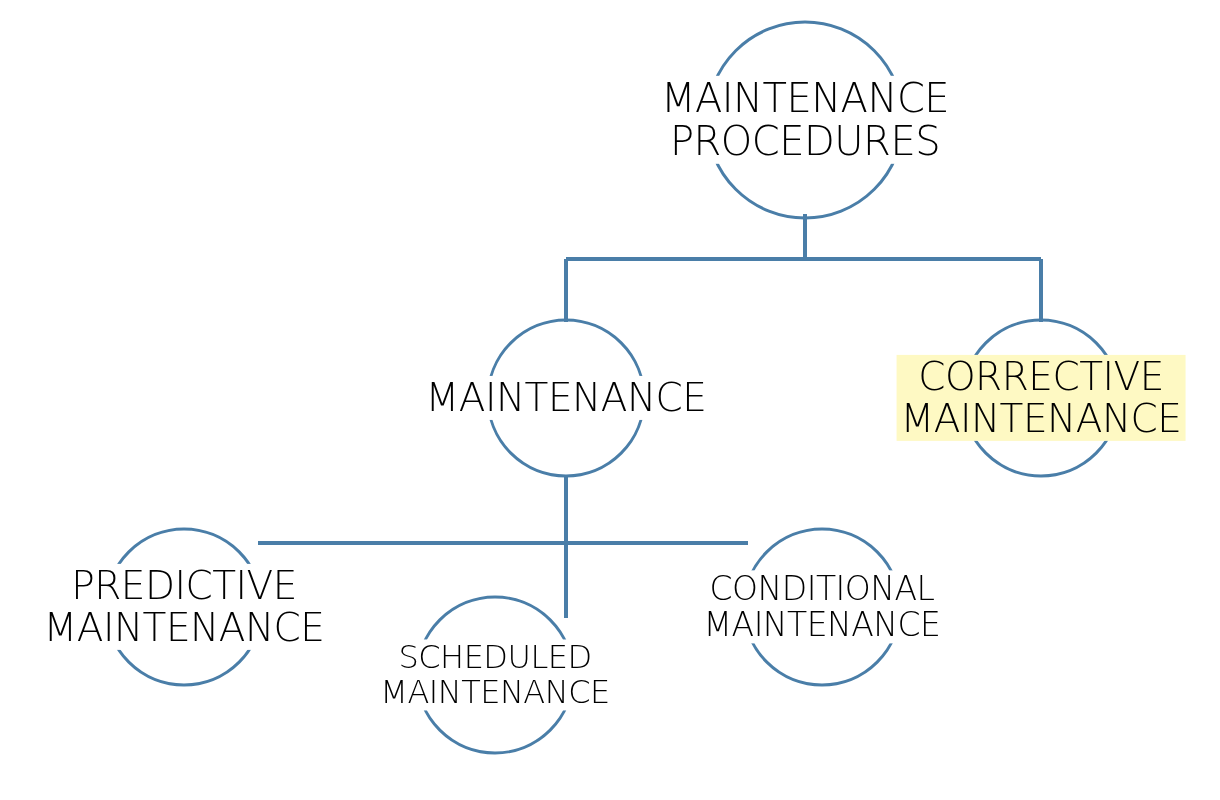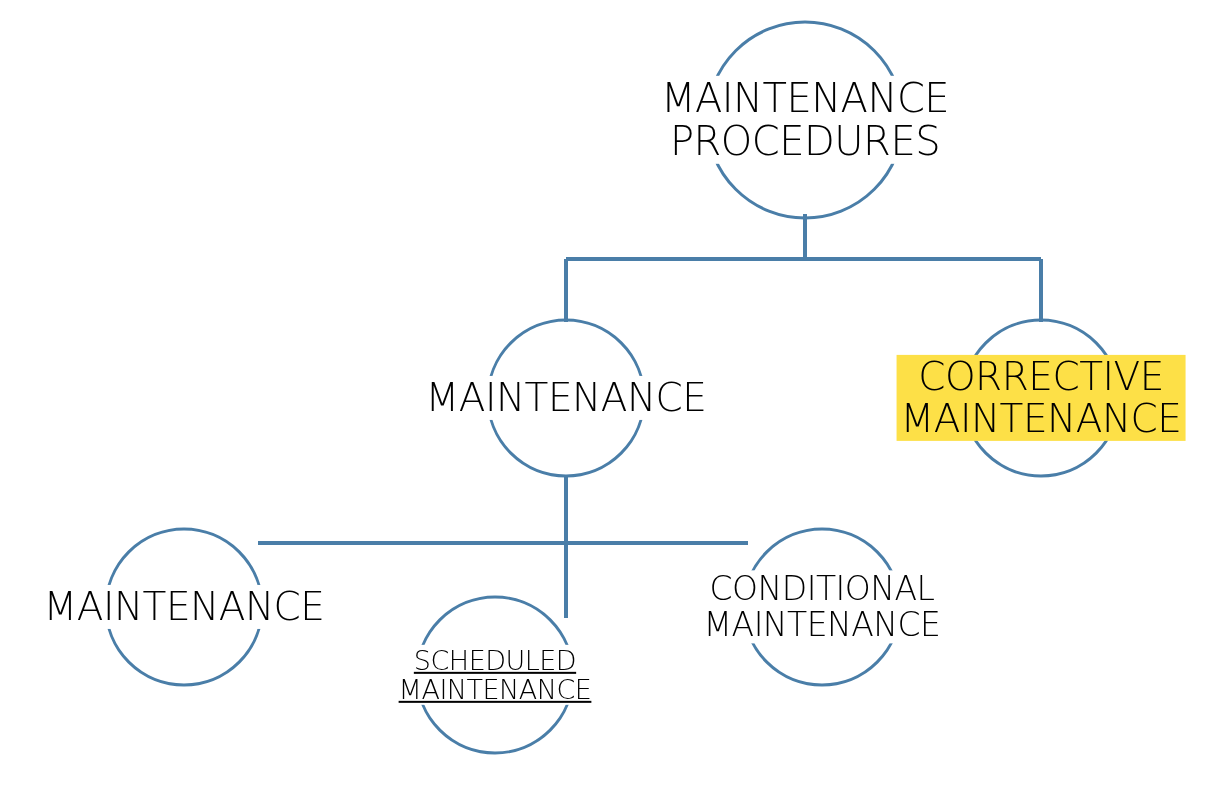--- a/index.html
+++ b/index.html
@@ -78,30 +78,31 @@
 
   <div class="node-label" style="left: 805px; top: 120px; font-size: 40px; color: rgb(0, 0, 0); background: rgb(255, 255, 255);">
     <span class="ln">MAINTENANCE</span>
     <span class="ln">PROCEDURES</span>
   </div>
 
   <div class="node-label" style="left: 566px; top: 398px; font-size: 39px; color: rgb(0, 0, 0); background: rgb(255, 255, 255);">
     <span class="ln">MAINTENANCE</span>
   </div>
 
-  <div class="node-label" style="left: 1041px; top: 398px; font-size: 39px; color: rgb(0, 0, 0); background: #fde047;">
+  <div class="node-label" style="left: 1041px; top: 398px; font-size: 39px; color: rgb(0, 0, 0); background: #fef9c3;">
     <span class="ln">CORRECTIVE</span>
     <span class="ln">MAINTENANCE</span>
   </div>
 
   <div class="node-label" style="left: 184px; top: 607px; font-size: 39px; color: rgb(0, 0, 0); background: rgb(255, 255, 255);">
+    <span class="ln">PREDICTIVE</span>
     <span class="ln">MAINTENANCE</span>
   </div>
 
-  <div class="node-label" style="left: 495px; top: 675px; font-size: 27px; color: rgb(0, 0, 0); background: rgb(255, 255, 255); text-decoration: underline;">
+  <div class="node-label" style="left: 495px; top: 675px; font-size: 32px; color: rgb(0, 0, 0); background: rgb(255, 255, 255);">
     <span class="ln">SCHEDULED</span>
     <span class="ln">MAINTENANCE</span>
   </div>
 
   <div class="node-label" style="left: 822px; top: 607px; font-size: 33px; color: rgb(0, 0, 0); background: rgb(255, 255, 255);">
     <span class="ln">CONDITIONAL</span>
     <span class="ln">MAINTENANCE</span>
   </div>
 
 </div>

